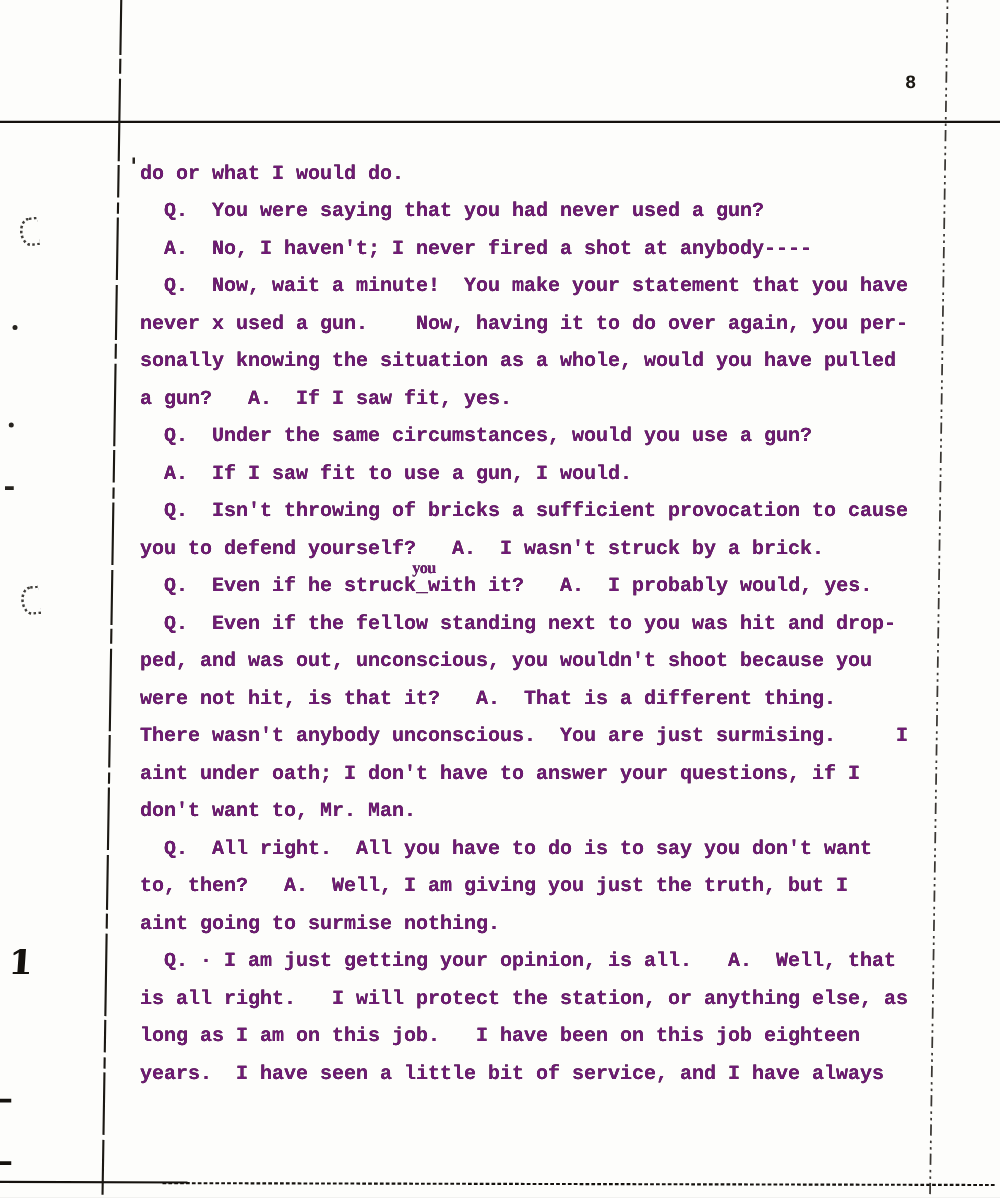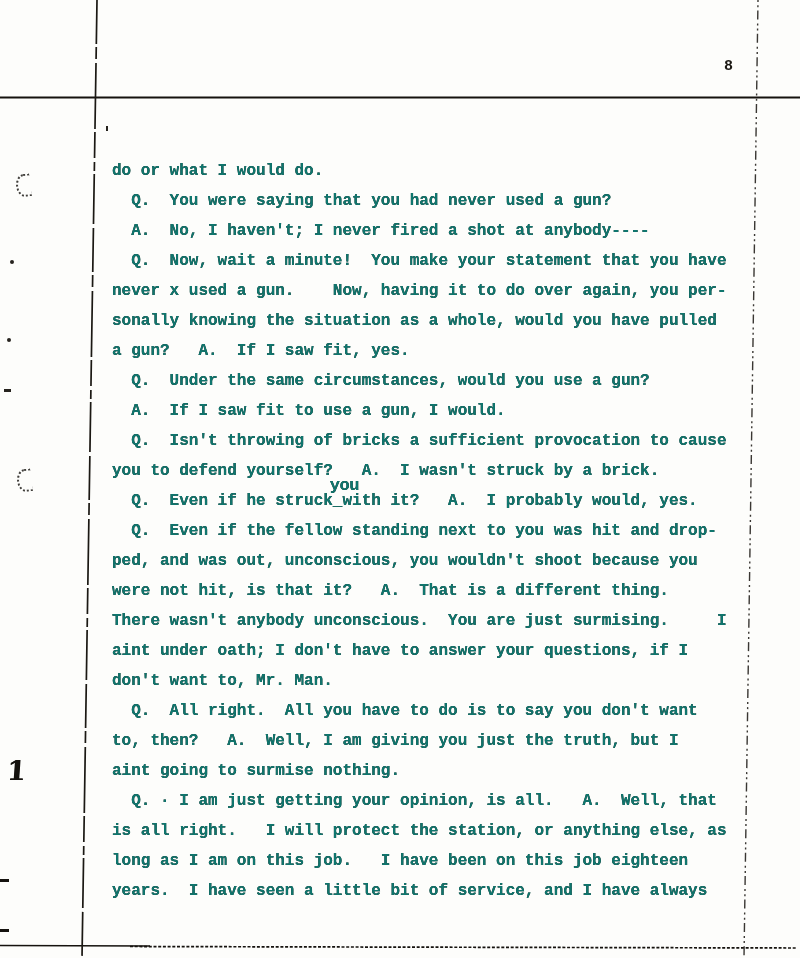--- a/index.html
+++ b/index.html
@@ -25,41 +25,42 @@
   .pagenum {
     position: absolute;
     left: 724px;
     top: 58px;
     font: 700 15px "Liberation Mono", "DejaVu Sans Mono", monospace;
     color: #1b1813;
   }
   .transcript {
     position: absolute;
     left: 112px;
-    top: 156px;
+    top: 124px;
     width: 660px;
     font: 700 16px "Liberation Mono", "DejaVu Sans Mono", monospace;
-    color: #0f766e;
+    color: #701a75;
     white-space: pre;
     text-shadow: 0 0 0.5px #17130e;
   }
   .tline {
     height: 30px;
     line-height: 30px;
   }
   .caret-wrap {
     position: relative;
   }
   .ins-word {
     position: absolute;
     left: -3px;
     top: -13px;
-    font-size: 17px;
+    font-size: 13px;
     letter-spacing: -0.5px;
     line-height: 13px;
+    font-family: Liberation Serif, serif;
   }
   
   .mark {
     position: absolute;
   }
   .mark-smudge {
     width: 13px;
     height: 19px;
     border: 2px dotted #2c2a26;
     border-right: none;

